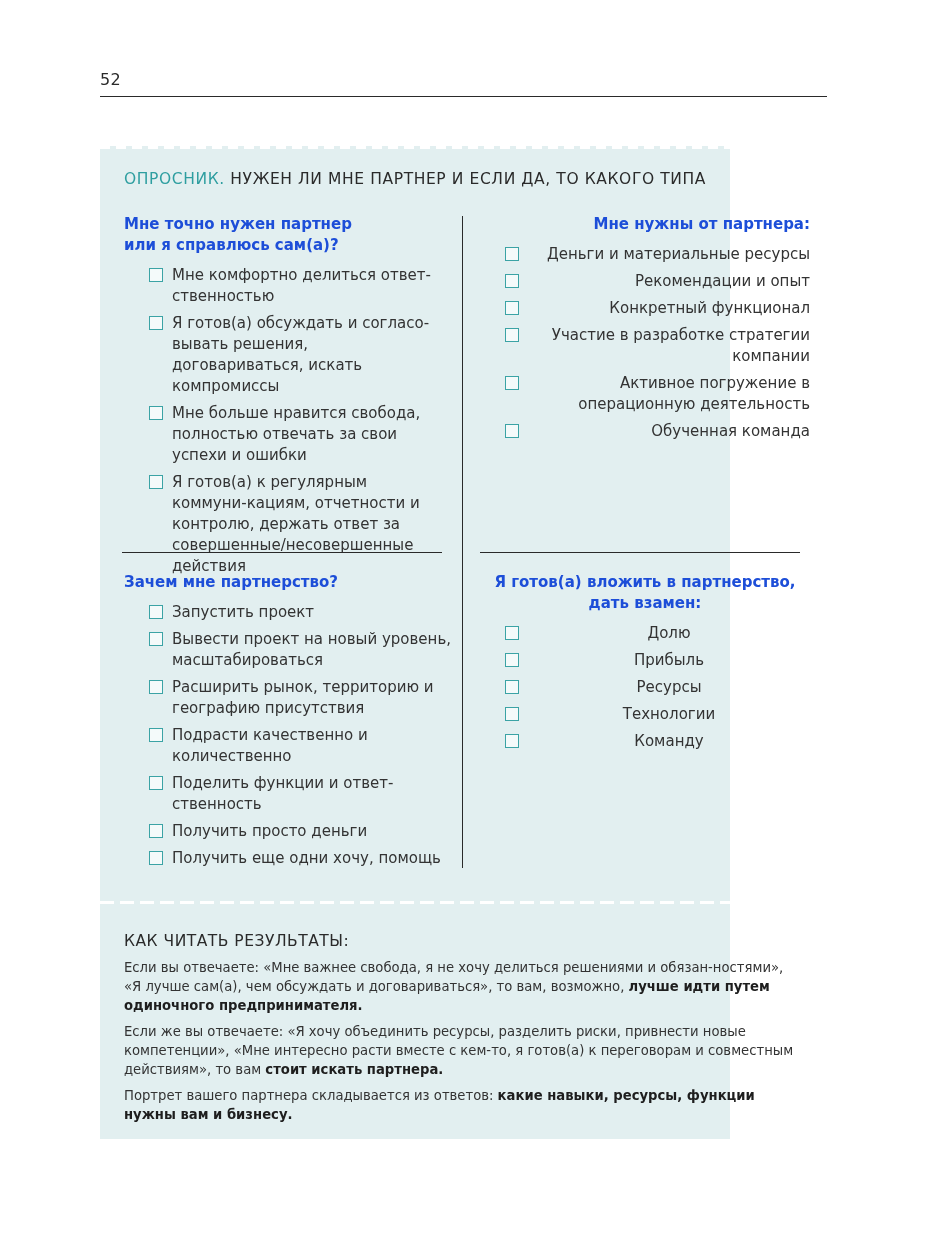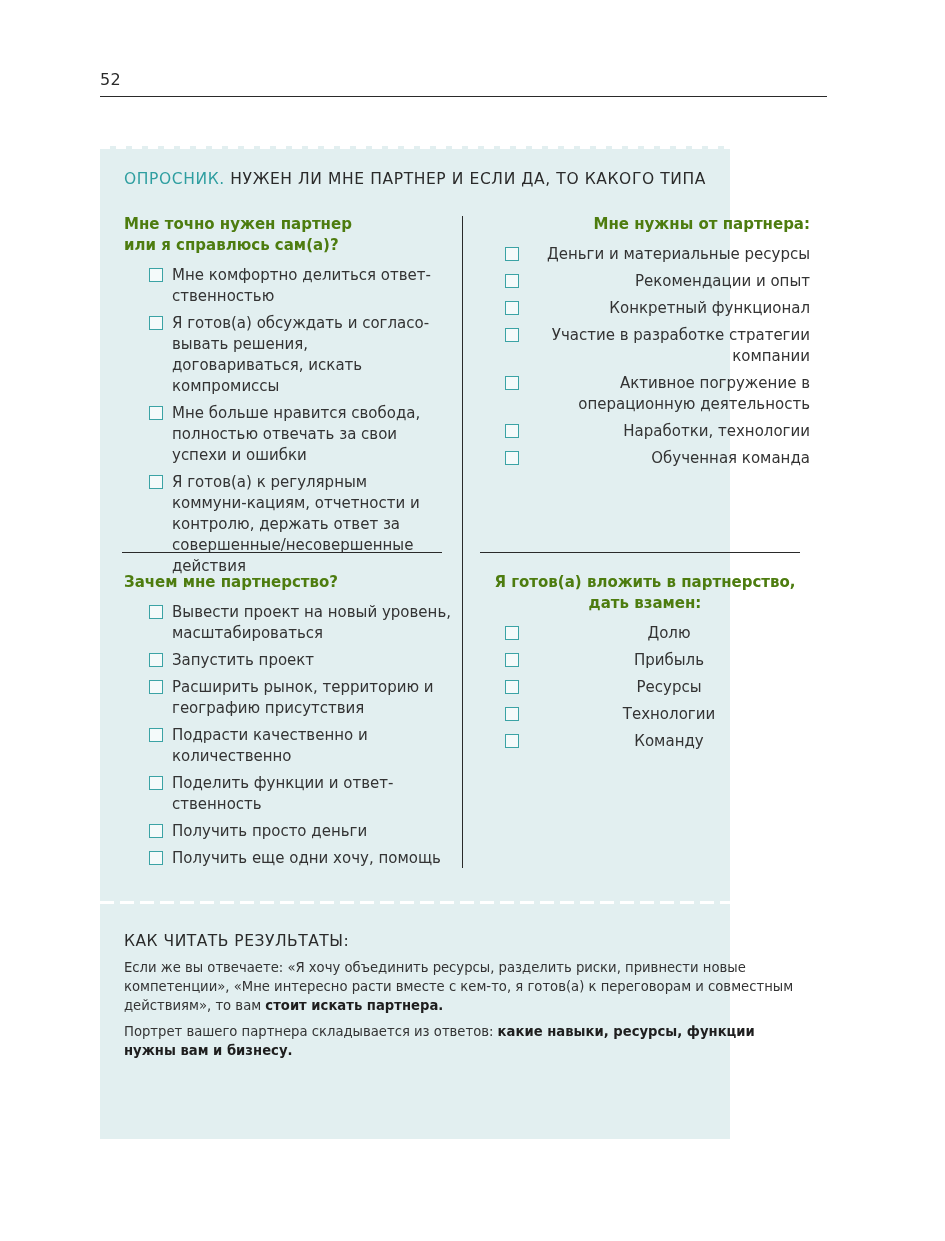--- a/index.html
+++ b/index.html
@@ -31,21 +31,21 @@
       position: absolute; left: 24px; top: 24px;
       font-size: 15.5px; letter-spacing: 0.6px; color: #2a2a2a; white-space: nowrap;
     }
     .title .accent { color: #2e9ea0; }
     .col-divider {
       position: absolute; left: 362px; top: 70px; width: 0; height: 652px;
       border-left: 1.2px solid #2a2a2a;
     }
     .section { position: absolute; }
     .sec-heading {
-      font-weight: bold; font-size: 15px; line-height: 21px; color: #4d7c0f;
+      font-weight: bold; font-size: 15px; line-height: 21px; color: #1d4ed8;
       margin-bottom: 9px;
     }
     .item {
       display: flex; align-items: flex-start; margin-bottom: 6px;
       font-size: 15px; line-height: 21px; color: #333; padding-left: 25px;
     }
     .checkbox {
       flex: 0 0 auto; width: 12px; height: 12px; margin-top: 3px; margin-right: 9px;
       border: 1.6px solid #3ba3a5; background: #f4fafa; box-sizing: content-box;
     }
@@ -126,43 +126,39 @@
         <div class="item">
           <span class="checkbox"></span>
           <span class="item-text">Участие в разработке стратегии компании</span>
         </div>
         <div class="item">
           <span class="checkbox"></span>
           <span class="item-text">Активное погружение в операционную деятельность</span>
         </div>
         <div class="item">
           <span class="checkbox"></span>
-          <span class="item-text">Наработки, технологии</span>
-        </div>
-        <div class="item">
-          <span class="checkbox"></span>
           <span class="item-text">Обученная команда</span>
         </div>
       </div>
   </div>
 
   <div class="rule" style="left:380px; top:406px; width:320px;"></div>
 
   <div class="section" style="left:24px; top:426px; width:330px;">
     <div class="sec-heading">
       <div>Зачем мне партнерство?</div>
     </div>
     <div class="items">
         <div class="item">
           <span class="checkbox"></span>
+          <span class="item-text">Запустить проект</span>
+        </div>
+        <div class="item">
+          <span class="checkbox"></span>
           <span class="item-text">Вывести проект на новый уровень, масштабироваться</span>
-        </div>
-        <div class="item">
-          <span class="checkbox"></span>
-          <span class="item-text">Запустить проект</span>
         </div>
         <div class="item">
           <span class="checkbox"></span>
           <span class="item-text">Расширить рынок, территорию и географию присутствия</span>
         </div>
         <div class="item">
           <span class="checkbox"></span>
           <span class="item-text">Подрасти качественно и количественно</span>
         </div>
         <div class="item">
@@ -206,16 +202,17 @@
           <span class="checkbox"></span>
           <span class="item-text">Команду</span>
         </div>
       </div>
   </div>
 
   <div class="dash-mid"></div>
 
   <div class="results">
     <div class="results-heading">КАК ЧИТАТЬ РЕЗУЛЬТАТЫ:</div>
+    <p><span>Если вы отвечаете: «Мне важнее свобода, я не хочу делиться решениями и обязан-ностями», «Я лучше сам(а), чем обсуждать и договариваться», то вам, возможно, </span><b>лучше идти путем одиночного предпринимателя.</b></p>
     <p><span>Если же вы отвечаете: «Я хочу объединить ресурсы, разделить риски, привнести новые компетенции», «Мне интересно расти вместе с кем-то, я готов(а) к переговорам и совместным действиям», то вам </span><b>стоит искать партнера.</b></p>
     <p><span>Портрет вашего партнера складывается из ответов: </span><b>какие навыки, ресурсы, функции нужны вам и бизнесу.</b></p>
   </div>
 </div>
 
 </body></html>

